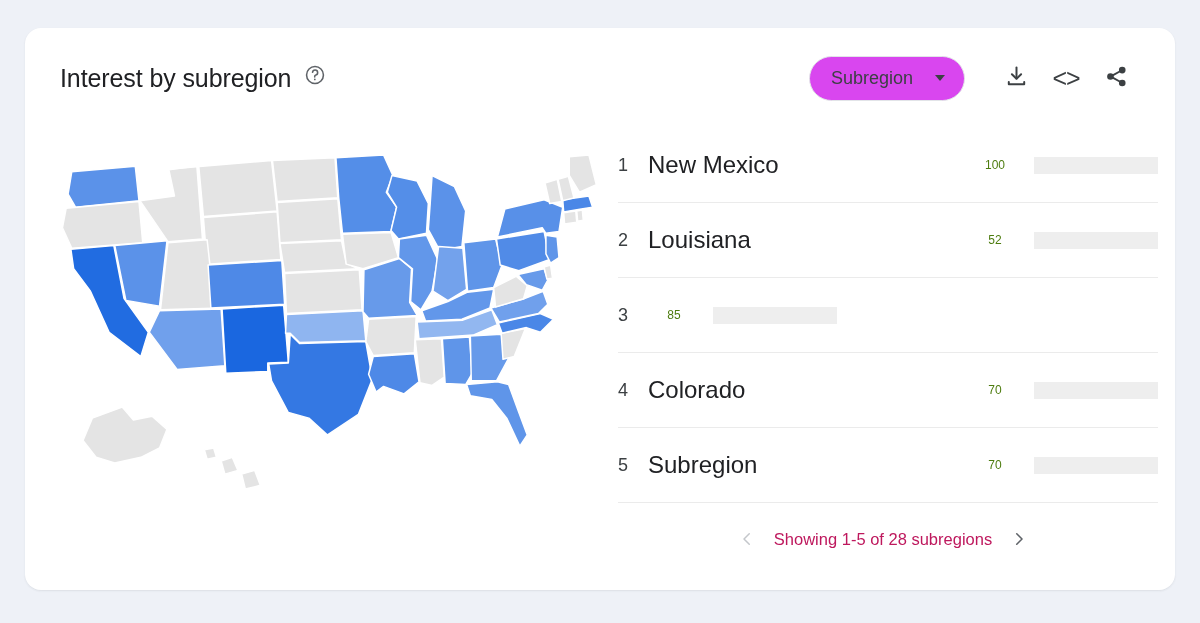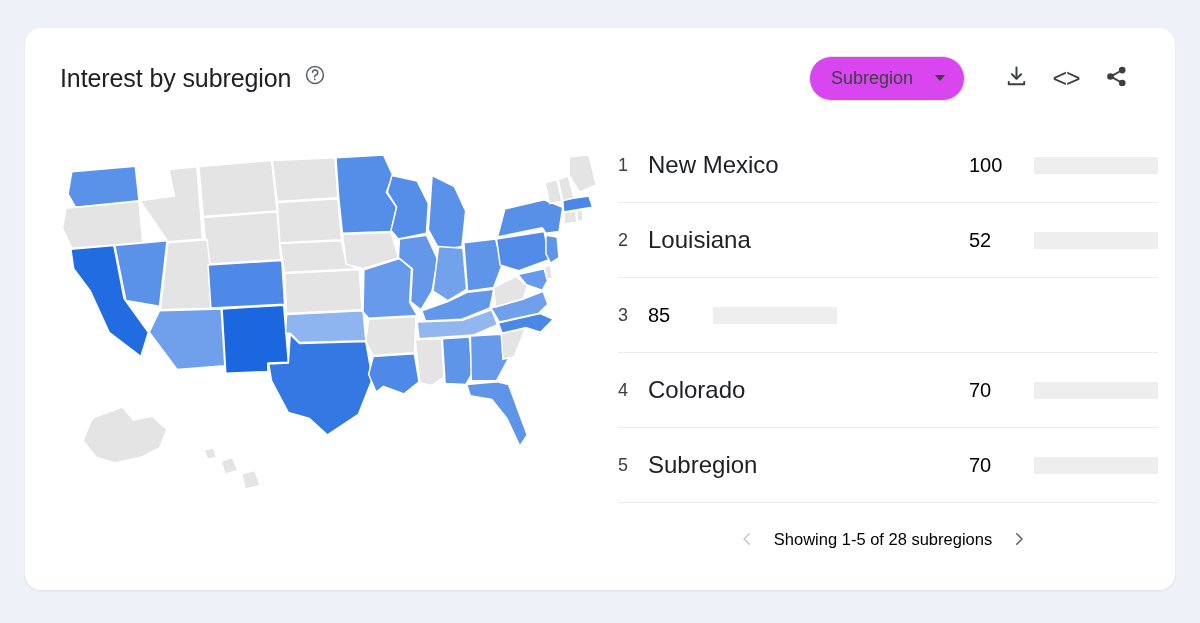--- a/index.html
+++ b/index.html
@@ -127,24 +127,24 @@
     flex: none;
   }
   .rank-name {
     font-size: 24px;
     color: #202124;
     flex: 1 1 auto;
     white-space: nowrap;
     overflow: hidden;
   }
   .rank-value {
-    font-size: 20px;
-    color: #000000;
+    font-size: 12px;
+    color: #4d7c0f;
     width: 52px;
-    text-align: left;
+    text-align: center;
     flex: none;
     margin-right: 13px;
   }
   .bar-track {
     width: 124px;
     height: 17px;
     background: #eeeeee;
     flex: none;
     overflow: hidden;
   }
@@ -156,21 +156,21 @@
   .pager {
     display: flex;
     align-items: center;
     justify-content: center;
     gap: 14px;
     height: 72px;
     margin-left: -10px;
   }
   .pager-text {
     font-size: 16.5px;
-    color: #000000;
+    color: #be185d;
     white-space: nowrap;
   }
   .pager-btn {
     width: 26px; height: 26px;
     display: inline-flex;
     align-items: center;
     justify-content: center;
     cursor: pointer;
   }
   .pager-btn.disabled { cursor: default; }

